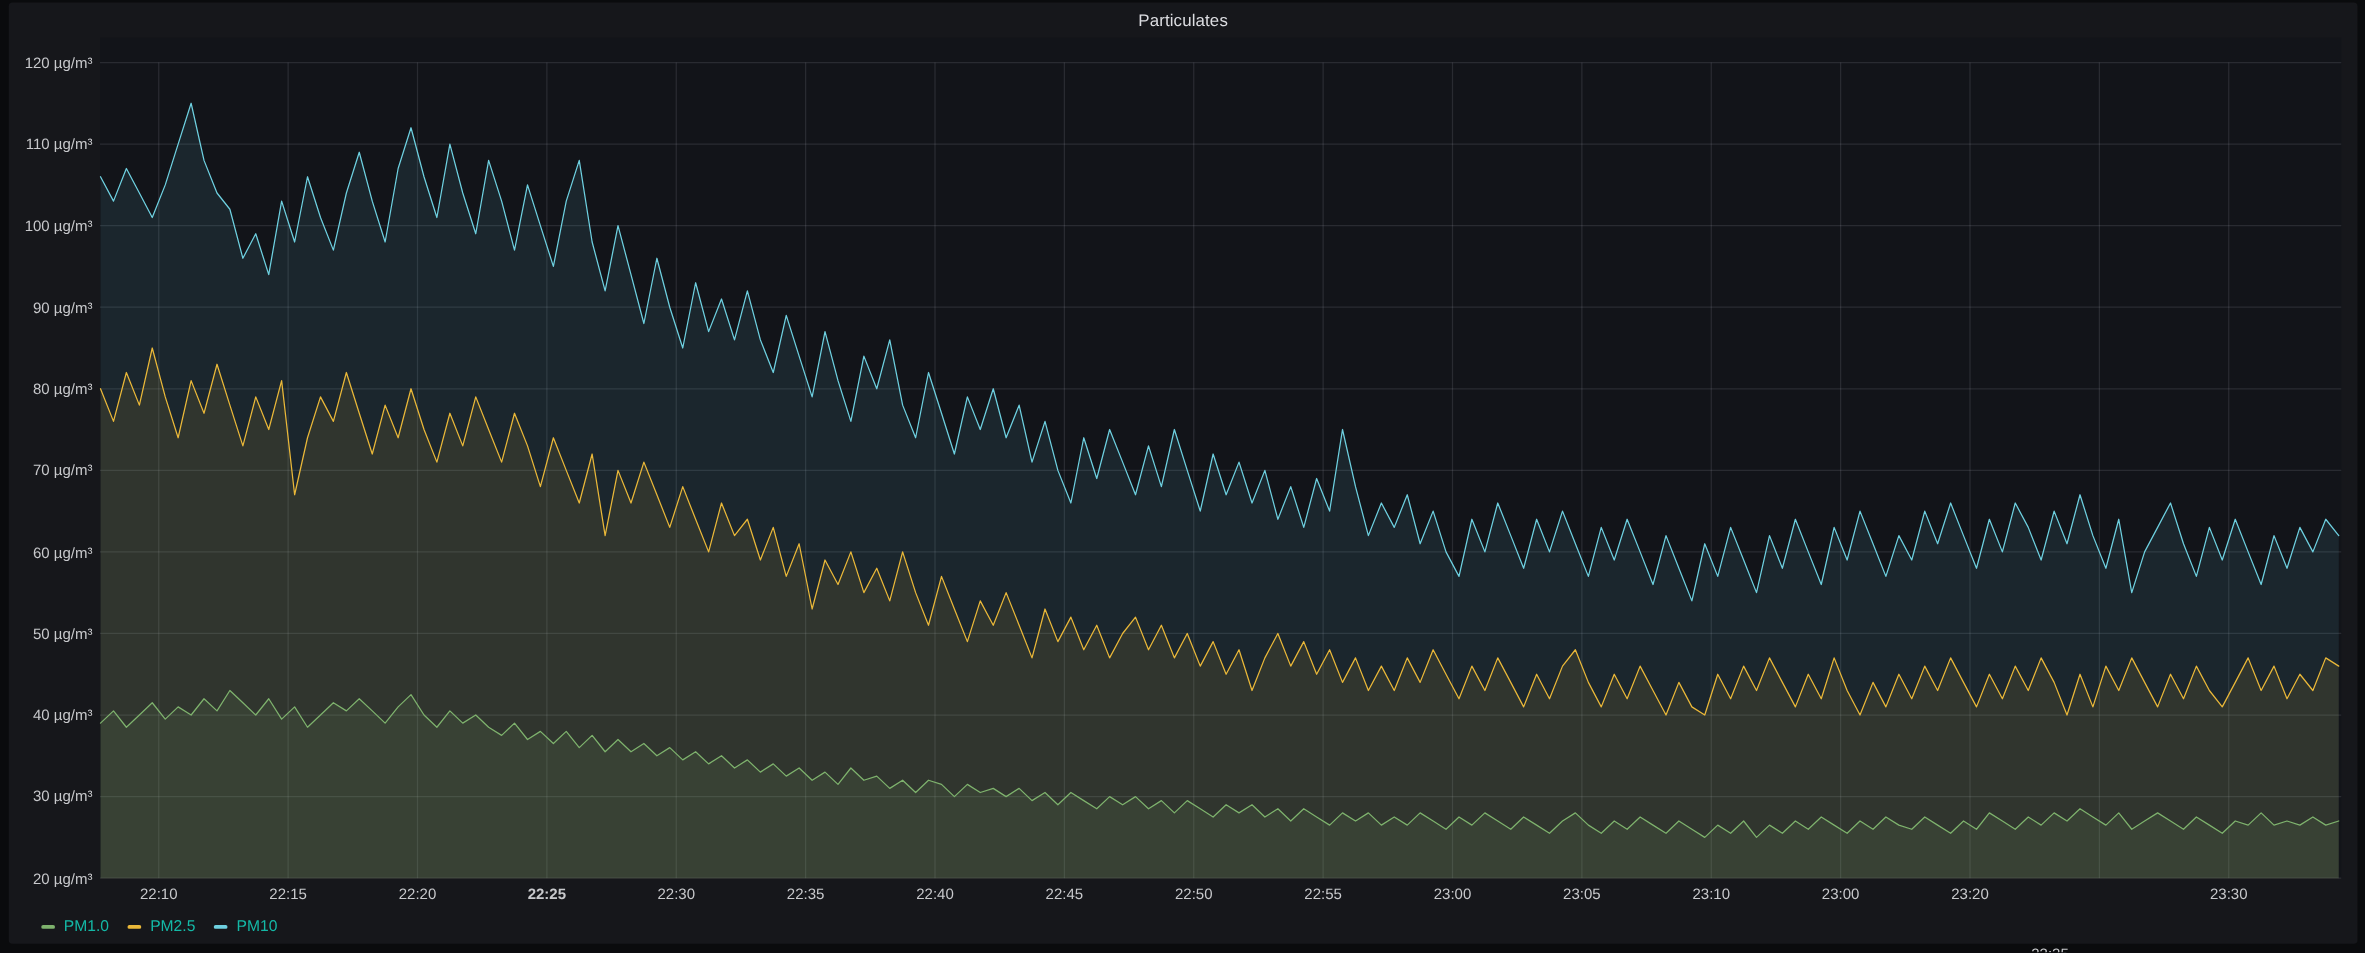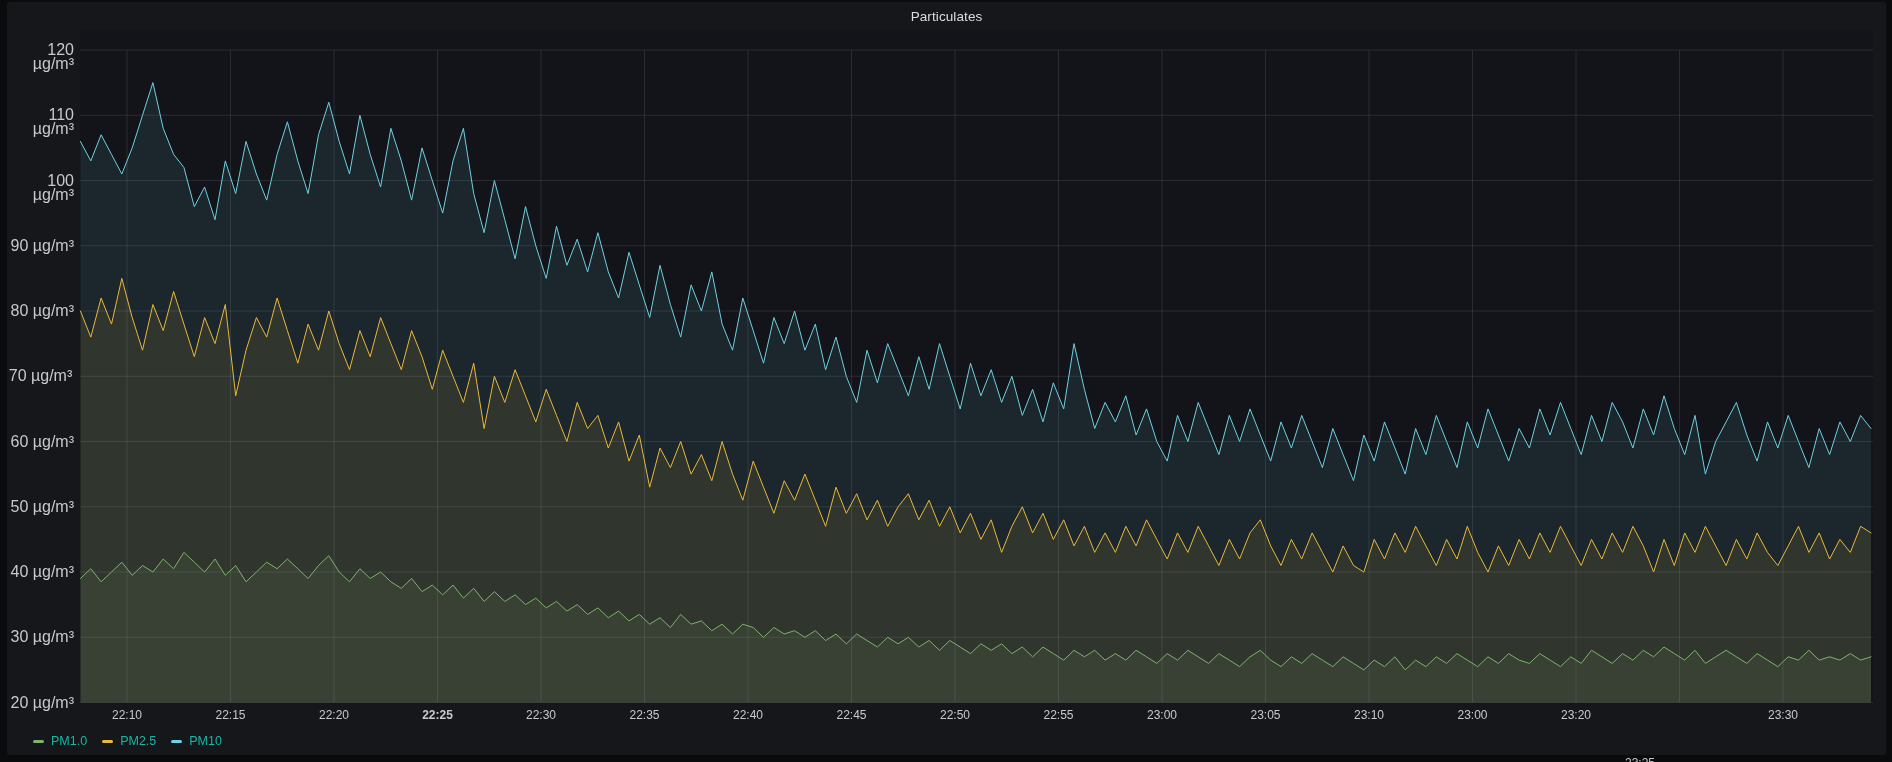--- a/index.html
+++ b/index.html
@@ -2,21 +2,21 @@
 <html><head>
 <meta charset="utf-8">
 <style>
   html,body{margin:0;padding:0;background:#0a0b0d;}
   .stage{position:relative;width:1892px;height:762px;background:#0a0b0d;overflow:hidden;
          font-family:"Liberation Sans","DejaVu Sans",sans-serif;}
   .panel{position:absolute;left:7px;top:2px;width:1879px;height:753px;background:#16171b;border-radius:3px;}
   .panel-title{position:absolute;left:0;right:0;top:7px;text-align:center;color:#dcdde1;
                font-size:13.5px;font-weight:500;letter-spacing:.1px;}
   #plot-svg{position:absolute;left:0;top:0;}
-  .ylabel{position:absolute;left:0;width:67px;text-align:right;color:#c8c9cc;font-size:16px;line-height:14px;}
+  .ylabel{position:absolute;left:0;width:67px;text-align:right;color:#c8c9cc;font-size:12px;line-height:14px;}
   .xlabel{position:absolute;width:60px;text-align:center;color:#c8c9cc;font-size:12px;line-height:14px;}
   .legend{position:absolute;left:26px;top:731px;display:flex;align-items:center;gap:15px;}
   .legend-item{display:flex;align-items:center;cursor:pointer;}
   .legend-swatch{width:11px;height:3px;border-radius:2px;margin-right:7px;}
   .legend-label{color:#14b8a6;font-size:12.5px;line-height:16px;}
 </style>
 </head>
 <body>
 
 <div class="stage">
@@ -58,21 +58,21 @@
         <path d="M73.4 309.0L83.8 335.1L94.1 296.0L104.5 322.1L114.8 276.4L125.2 315.5L135.5 348.2L145.9 302.5L156.2 328.6L166.6 289.4L176.9 322.1L187.3 354.7L197.6 315.5L208.0 341.6L218.3 302.5L228.7 393.8L239.0 348.2L249.4 315.5L259.7 335.1L270.1 296.0L280.4 328.6L290.8 361.2L301.1 322.1L311.5 348.2L321.8 309.0L332.2 341.6L342.5 367.7L352.9 328.6L363.2 354.7L373.6 315.5L383.9 341.6L394.3 367.7L404.6 328.6L415.0 354.7L425.3 387.3L435.7 348.2L446.0 374.3L456.4 400.4L466.7 361.2L477.1 426.5L487.4 374.3L497.8 400.4L508.1 367.7L518.5 393.8L528.8 419.9L539.2 387.3L549.5 413.4L559.9 439.5L570.2 400.4L580.6 426.5L590.9 413.4L601.3 446.0L611.6 419.9L622.0 459.1L632.3 433.0L642.7 485.2L653.0 446.0L663.4 465.6L673.7 439.5L684.1 472.1L694.4 452.6L704.8 478.7L715.1 439.5L725.5 472.1L735.8 498.2L746.2 459.1L756.5 485.2L766.9 511.3L777.2 478.7L787.6 498.2L797.9 472.1L808.3 498.2L818.6 524.3L829.0 485.2L839.3 511.3L849.7 491.7L860.0 517.8L870.4 498.2L880.7 524.3L891.1 504.8L901.4 491.7L911.8 517.8L922.1 498.2L932.5 524.3L942.8 504.8L953.2 530.9L963.5 511.3L973.9 537.4L984.2 517.8L994.6 550.4L1004.9 524.3L1015.3 504.8L1025.6 530.9L1036.0 511.3L1046.3 537.4L1056.7 517.8L1067.0 543.9L1077.4 524.3L1087.7 550.4L1098.1 530.9L1108.4 550.4L1118.8 524.3L1129.1 543.9L1139.5 517.8L1149.8 537.4L1160.2 557.0L1170.5 530.9L1180.9 550.4L1191.2 524.3L1201.6 543.9L1211.9 563.5L1222.3 537.4L1232.6 557.0L1243.0 530.9L1253.3 517.8L1263.7 543.9L1274.0 563.5L1284.4 537.4L1294.7 557.0L1305.1 530.9L1315.4 550.4L1325.8 570.0L1336.1 543.9L1346.5 563.5L1356.8 570.0L1367.2 537.4L1377.5 557.0L1387.9 530.9L1398.2 550.4L1408.6 524.3L1418.9 543.9L1429.3 563.5L1439.6 537.4L1450.0 557.0L1460.3 524.3L1470.7 550.4L1481.0 570.0L1491.4 543.9L1501.7 563.5L1512.1 537.4L1522.4 557.0L1532.8 530.9L1543.1 550.4L1553.5 524.3L1563.8 543.9L1574.2 563.5L1584.5 537.4L1594.9 557.0L1605.2 530.9L1615.6 550.4L1625.9 524.3L1636.3 543.9L1646.6 570.0L1657.0 537.4L1667.3 563.5L1677.7 530.9L1688.0 550.4L1698.4 524.3L1708.7 543.9L1719.1 563.5L1729.4 537.4L1739.8 557.0L1750.1 530.9L1760.5 550.4L1770.8 563.5L1781.2 543.9L1791.5 524.3L1801.9 550.4L1812.2 530.9L1822.6 557.0L1832.9 537.4L1843.3 550.4L1853.6 524.3L1864.0 530.9" fill="none" stroke="#EAB839" stroke-width="1" stroke-linejoin="round" stroke-linecap="round"></path>
         <path d="M73.4 576.5L83.8 566.7L94.1 579.8L104.5 570.0L114.8 560.2L125.2 573.3L135.5 563.5L145.9 570.0L156.2 557.0L166.6 566.7L176.9 550.4L187.3 560.2L197.6 570.0L208.0 557.0L218.3 573.3L228.7 563.5L239.0 579.8L249.4 570.0L259.7 560.2L270.1 566.7L280.4 557.0L290.8 566.7L301.1 576.5L311.5 563.5L321.8 553.7L332.2 570.0L342.5 579.8L352.9 566.7L363.2 576.5L373.6 570.0L383.9 579.8L394.3 586.3L404.6 576.5L415.0 589.6L425.3 583.1L435.7 592.8L446.0 583.1L456.4 596.1L466.7 586.3L477.1 599.4L487.4 589.6L497.8 599.4L508.1 592.8L518.5 602.6L528.8 596.1L539.2 605.9L549.5 599.4L559.9 609.1L570.2 602.6L580.6 612.4L590.9 605.9L601.3 615.7L611.6 609.1L622.0 618.9L632.3 612.4L642.7 622.2L653.0 615.7L663.4 625.5L673.7 612.4L684.1 622.2L694.4 618.9L704.8 628.7L715.1 622.2L725.5 632.0L735.8 622.2L746.2 625.5L756.5 635.3L766.9 625.5L777.2 632.0L787.6 628.7L797.9 635.3L808.3 628.7L818.6 638.5L829.0 632.0L839.3 641.8L849.7 632.0L860.0 638.5L870.4 645.0L880.7 635.3L891.1 641.8L901.4 635.3L911.8 645.0L922.1 638.5L932.5 648.3L942.8 638.5L953.2 645.0L963.5 651.6L973.9 641.8L984.2 648.3L994.6 641.8L1004.9 651.6L1015.3 645.0L1025.6 654.8L1036.0 645.0L1046.3 651.6L1056.7 658.1L1067.0 648.3L1077.4 654.8L1087.7 648.3L1098.1 658.1L1108.4 651.6L1118.8 658.1L1129.1 648.3L1139.5 654.8L1149.8 661.4L1160.2 651.6L1170.5 658.1L1180.9 648.3L1191.2 654.8L1201.6 661.4L1211.9 651.6L1222.3 658.1L1232.6 664.6L1243.0 654.8L1253.3 648.3L1263.7 658.1L1274.0 664.6L1284.4 654.8L1294.7 661.4L1305.1 651.6L1315.4 658.1L1325.8 664.6L1336.1 654.8L1346.5 661.4L1356.8 667.9L1367.2 658.1L1377.5 664.6L1387.9 654.8L1398.2 667.9L1408.6 658.1L1418.9 664.6L1429.3 654.8L1439.6 661.4L1450.0 651.6L1460.3 658.1L1470.7 664.6L1481.0 654.8L1491.4 661.4L1501.7 651.6L1512.1 658.1L1522.4 661.4L1532.8 651.6L1543.1 658.1L1553.5 664.6L1563.8 654.8L1574.2 661.4L1584.5 648.3L1594.9 654.8L1605.2 661.4L1615.6 651.6L1625.9 658.1L1636.3 648.3L1646.6 654.8L1657.0 645.0L1667.3 651.6L1677.7 658.1L1688.0 648.3L1698.4 661.4L1708.7 654.8L1719.1 648.3L1729.4 654.8L1739.8 661.4L1750.1 651.6L1760.5 658.1L1770.8 664.6L1781.2 654.8L1791.5 658.1L1801.9 648.3L1812.2 658.1L1822.6 654.8L1832.9 658.1L1843.3 651.6L1853.6 658.1L1864.0 654.8L1864.0 700.5L73.4 700.5Z" fill="#7EB26D" fill-opacity="0.1" stroke="none"></path>
         <path d="M73.4 576.5L83.8 566.7L94.1 579.8L104.5 570.0L114.8 560.2L125.2 573.3L135.5 563.5L145.9 570.0L156.2 557.0L166.6 566.7L176.9 550.4L187.3 560.2L197.6 570.0L208.0 557.0L218.3 573.3L228.7 563.5L239.0 579.8L249.4 570.0L259.7 560.2L270.1 566.7L280.4 557.0L290.8 566.7L301.1 576.5L311.5 563.5L321.8 553.7L332.2 570.0L342.5 579.8L352.9 566.7L363.2 576.5L373.6 570.0L383.9 579.8L394.3 586.3L404.6 576.5L415.0 589.6L425.3 583.1L435.7 592.8L446.0 583.1L456.4 596.1L466.7 586.3L477.1 599.4L487.4 589.6L497.8 599.4L508.1 592.8L518.5 602.6L528.8 596.1L539.2 605.9L549.5 599.4L559.9 609.1L570.2 602.6L580.6 612.4L590.9 605.9L601.3 615.7L611.6 609.1L622.0 618.9L632.3 612.4L642.7 622.2L653.0 615.7L663.4 625.5L673.7 612.4L684.1 622.2L694.4 618.9L704.8 628.7L715.1 622.2L725.5 632.0L735.8 622.2L746.2 625.5L756.5 635.3L766.9 625.5L777.2 632.0L787.6 628.7L797.9 635.3L808.3 628.7L818.6 638.5L829.0 632.0L839.3 641.8L849.7 632.0L860.0 638.5L870.4 645.0L880.7 635.3L891.1 641.8L901.4 635.3L911.8 645.0L922.1 638.5L932.5 648.3L942.8 638.5L953.2 645.0L963.5 651.6L973.9 641.8L984.2 648.3L994.6 641.8L1004.9 651.6L1015.3 645.0L1025.6 654.8L1036.0 645.0L1046.3 651.6L1056.7 658.1L1067.0 648.3L1077.4 654.8L1087.7 648.3L1098.1 658.1L1108.4 651.6L1118.8 658.1L1129.1 648.3L1139.5 654.8L1149.8 661.4L1160.2 651.6L1170.5 658.1L1180.9 648.3L1191.2 654.8L1201.6 661.4L1211.9 651.6L1222.3 658.1L1232.6 664.6L1243.0 654.8L1253.3 648.3L1263.7 658.1L1274.0 664.6L1284.4 654.8L1294.7 661.4L1305.1 651.6L1315.4 658.1L1325.8 664.6L1336.1 654.8L1346.5 661.4L1356.8 667.9L1367.2 658.1L1377.5 664.6L1387.9 654.8L1398.2 667.9L1408.6 658.1L1418.9 664.6L1429.3 654.8L1439.6 661.4L1450.0 651.6L1460.3 658.1L1470.7 664.6L1481.0 654.8L1491.4 661.4L1501.7 651.6L1512.1 658.1L1522.4 661.4L1532.8 651.6L1543.1 658.1L1553.5 664.6L1563.8 654.8L1574.2 661.4L1584.5 648.3L1594.9 654.8L1605.2 661.4L1615.6 651.6L1625.9 658.1L1636.3 648.3L1646.6 654.8L1657.0 645.0L1667.3 651.6L1677.7 658.1L1688.0 648.3L1698.4 661.4L1708.7 654.8L1719.1 648.3L1729.4 654.8L1739.8 661.4L1750.1 651.6L1760.5 658.1L1770.8 664.6L1781.2 654.8L1791.5 658.1L1801.9 648.3L1812.2 658.1L1822.6 654.8L1832.9 658.1L1843.3 651.6L1853.6 658.1L1864.0 654.8" fill="none" stroke="#7EB26D" stroke-width="1" stroke-linejoin="round" stroke-linecap="round"></path>
       </svg>
     <div id="ylabels">
         <div class="ylabel" style="top: 41px;">120 µg/m³</div>
         <div class="ylabel" style="top: 106.25px;">110 µg/m³</div>
         <div class="ylabel" style="top: 171.5px;">100 µg/m³</div>
         <div class="ylabel" style="top: 236.75px;">90 µg/m³</div>
         <div class="ylabel" style="top: 302px;">80 µg/m³</div>
-        <div class="ylabel" style="top: 367.25px; text-align: center;">70 µg/m³</div>
+        <div class="ylabel" style="top: 367.25px;">70 µg/m³</div>
         <div class="ylabel" style="top: 432.5px;">60 µg/m³</div>
         <div class="ylabel" style="top: 497.75px;">50 µg/m³</div>
         <div class="ylabel" style="top: 563px;">40 µg/m³</div>
         <div class="ylabel" style="top: 628.25px;">30 µg/m³</div>
         <div class="ylabel" style="top: 693.5px;">20 µg/m³</div>
       </div>
     <div id="xlabels">
         <div class="xlabel" style="left: 90px; top: 706px;">22:10</div>
         <div class="xlabel" style="left: 193.5px; top: 706px;">22:15</div>
         <div class="xlabel" style="left: 297px; top: 706px;">22:20</div>

